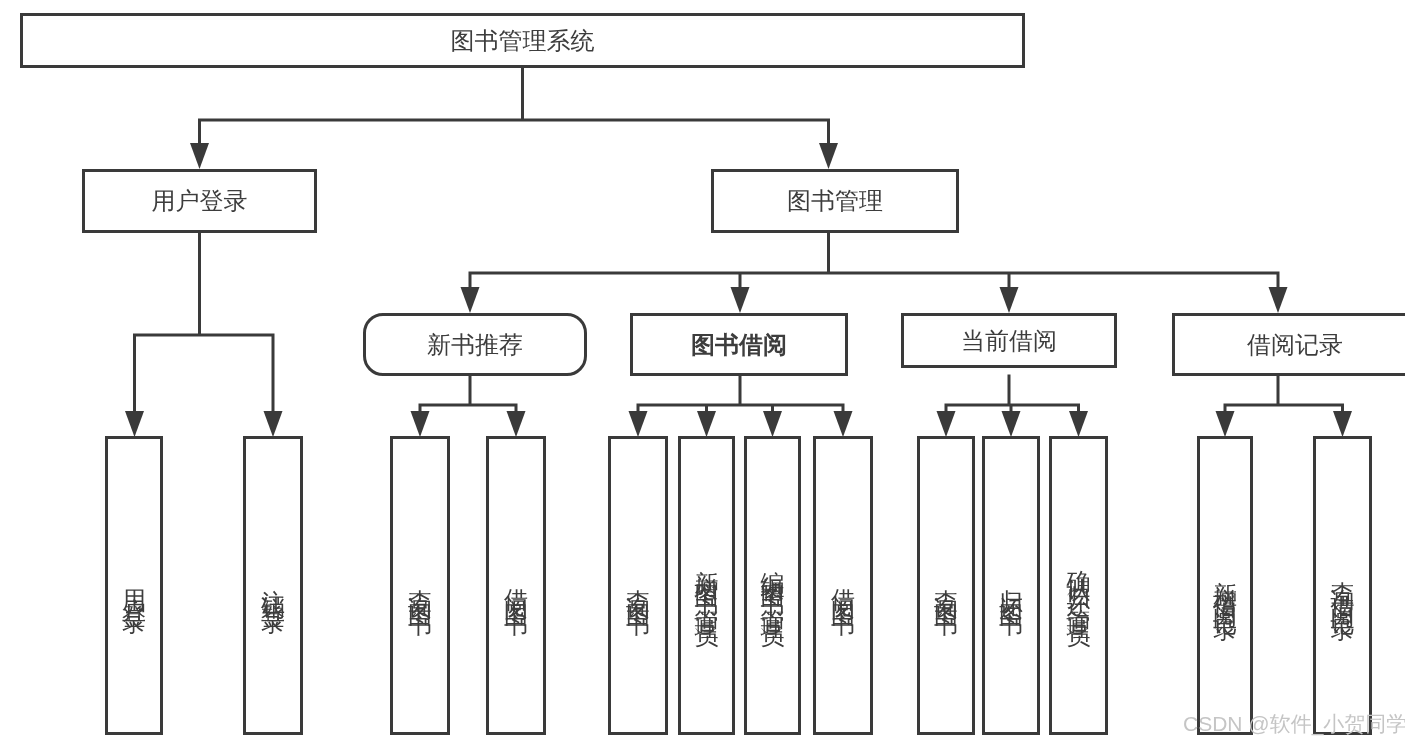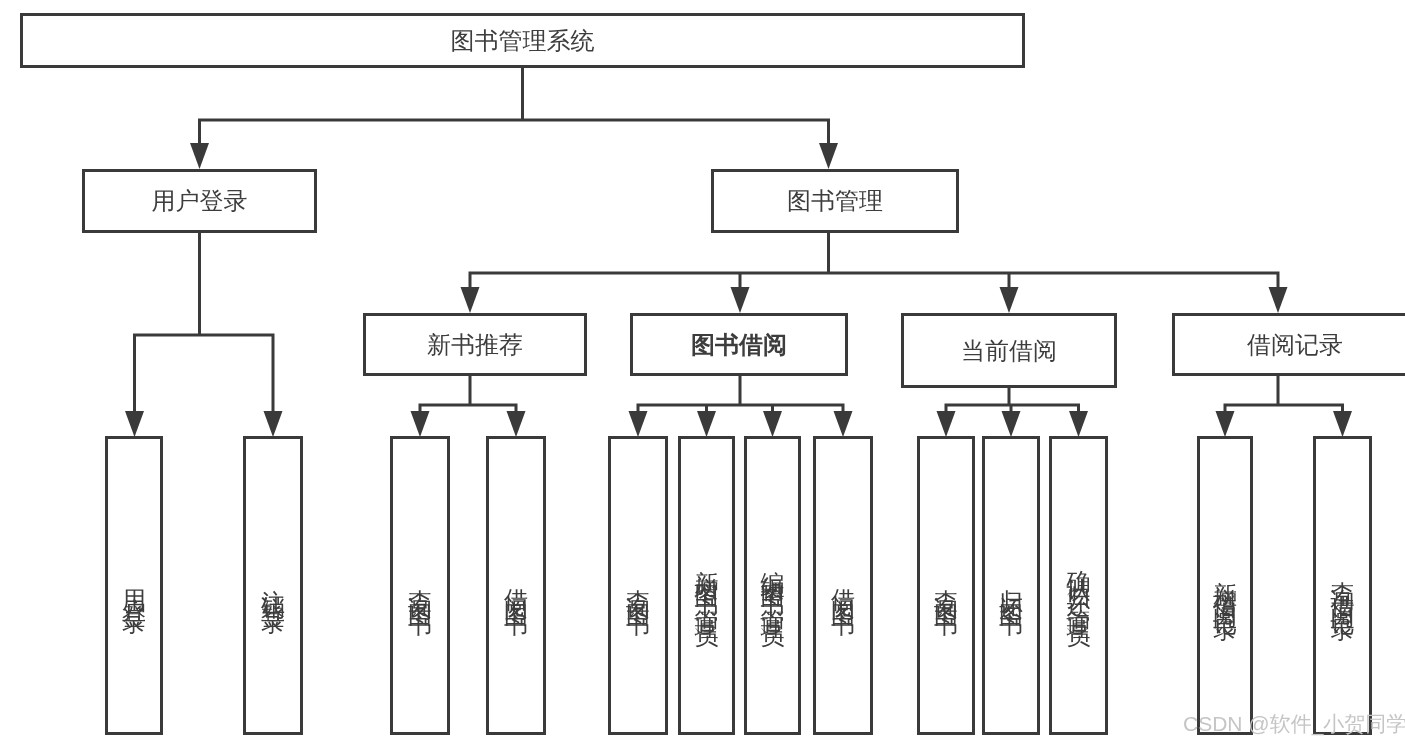--- a/index.html
+++ b/index.html
@@ -32,23 +32,23 @@
   .vnode .vtext {
     writing-mode: vertical-rl;
     text-orientation: mixed;
     letter-spacing: 0.32em;
     font-size: 24px;
   }
   
   .n-root           { left: 20px;   top: 13px;  width: 1005px; height: 55px; }
   .n-user-login     { left: 82px;   top: 169px; width: 235px;  height: 64px; }
   .n-book-mgmt      { left: 711px;  top: 169px; width: 248px;  height: 64px; }
-  .n-new-book       { left: 363px;  top: 313px; width: 224px;  height: 63px; }
+  .n-new-book       { left: 363px;  top: 313px; width: 224px;  height: 63px; border-radius: 20px; }
   .n-book-borrow    { left: 630px;  top: 313px; width: 218px;  height: 63px; font-weight: bold; }
-  .n-current-borrow { left: 901px;  top: 313px; width: 216px;  height: 75px; }
+  .n-current-borrow { left: 901px;  top: 313px; width: 216px;  height: 55px; }
   .n-borrow-record  { left: 1172px; top: 313px; width: 246px;  height: 63px; }
   
   .l-ul-login   { left: 105px;  top: 436px; width: 58px; height: 299px; }
   .l-ul-logout  { left: 243px;  top: 436px; width: 60px; height: 299px; }
   .l-nb-query   { left: 390px;  top: 436px; width: 60px; height: 299px; }
   .l-nb-borrow  { left: 486px;  top: 436px; width: 60px; height: 299px; }
   .l-bb-query   { left: 608px;  top: 436px; width: 60px; height: 299px; }
   .l-bb-add     { left: 678px;  top: 436px; width: 57px; height: 299px; }
   .l-bb-edit    { left: 744px;  top: 436px; width: 57px; height: 299px; }
   .l-bb-borrow  { left: 813px;  top: 436px; width: 60px; height: 299px; }

